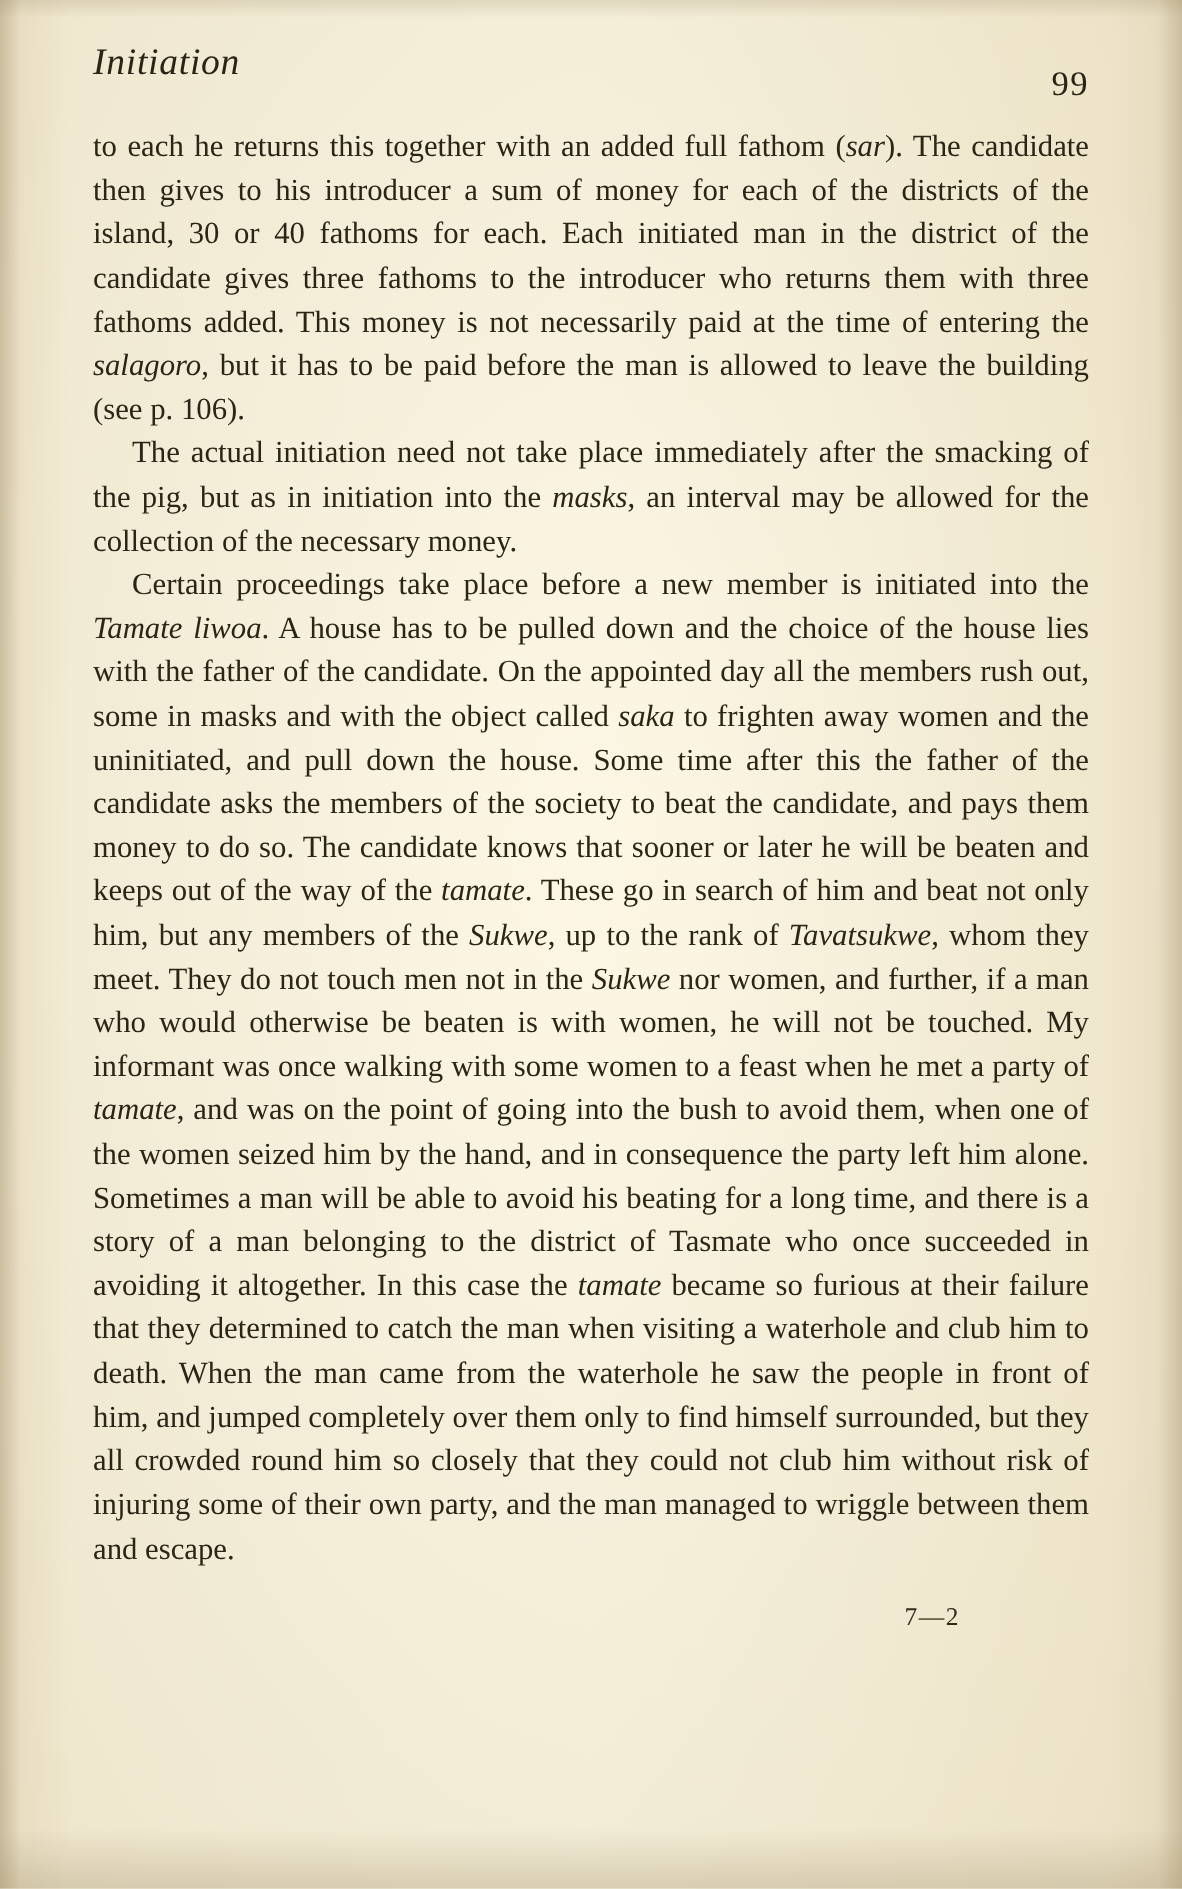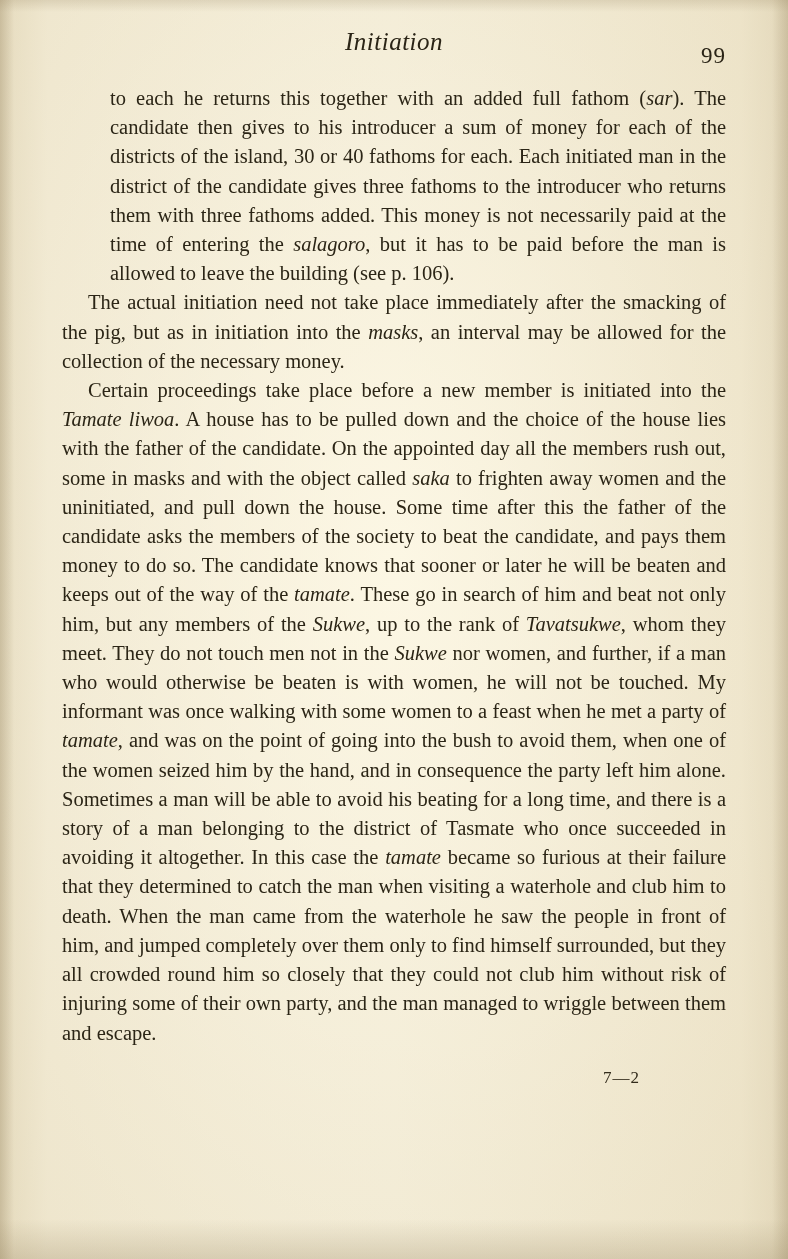--- a/index.html
+++ b/index.html
@@ -60,21 +60,21 @@
   }
 
   .header {
     position: relative;
     height: 44px;
   }
   .running-title {
     position: absolute;
     left: 0; right: 0;
     top: 2px;
-    text-align: center;
+    text-align: left;
     font-style: italic;
     font-size: 25px;
     letter-spacing: 0.5px;
     color: #2a2416;
   }
   .folio {
     position: absolute;
     right: 0;
     top: 17px;
     font-size: 23px;
@@ -90,21 +90,20 @@
     text-justify: inter-word;
     color: #2b2516;
     -webkit-font-smoothing: antialiased;
   }
   .body-text p {
     margin: 0;
     text-indent: 26px;
   }
   .body-text p.noindent {
     text-indent: 0;
-    margin-left: 48px;
   }
   .body-text i {
     font-style: italic;
   }
 
   .signature {
     margin-top: 20px;
     text-align: right;
     padding-right: 86px;
     font-size: 17px;

